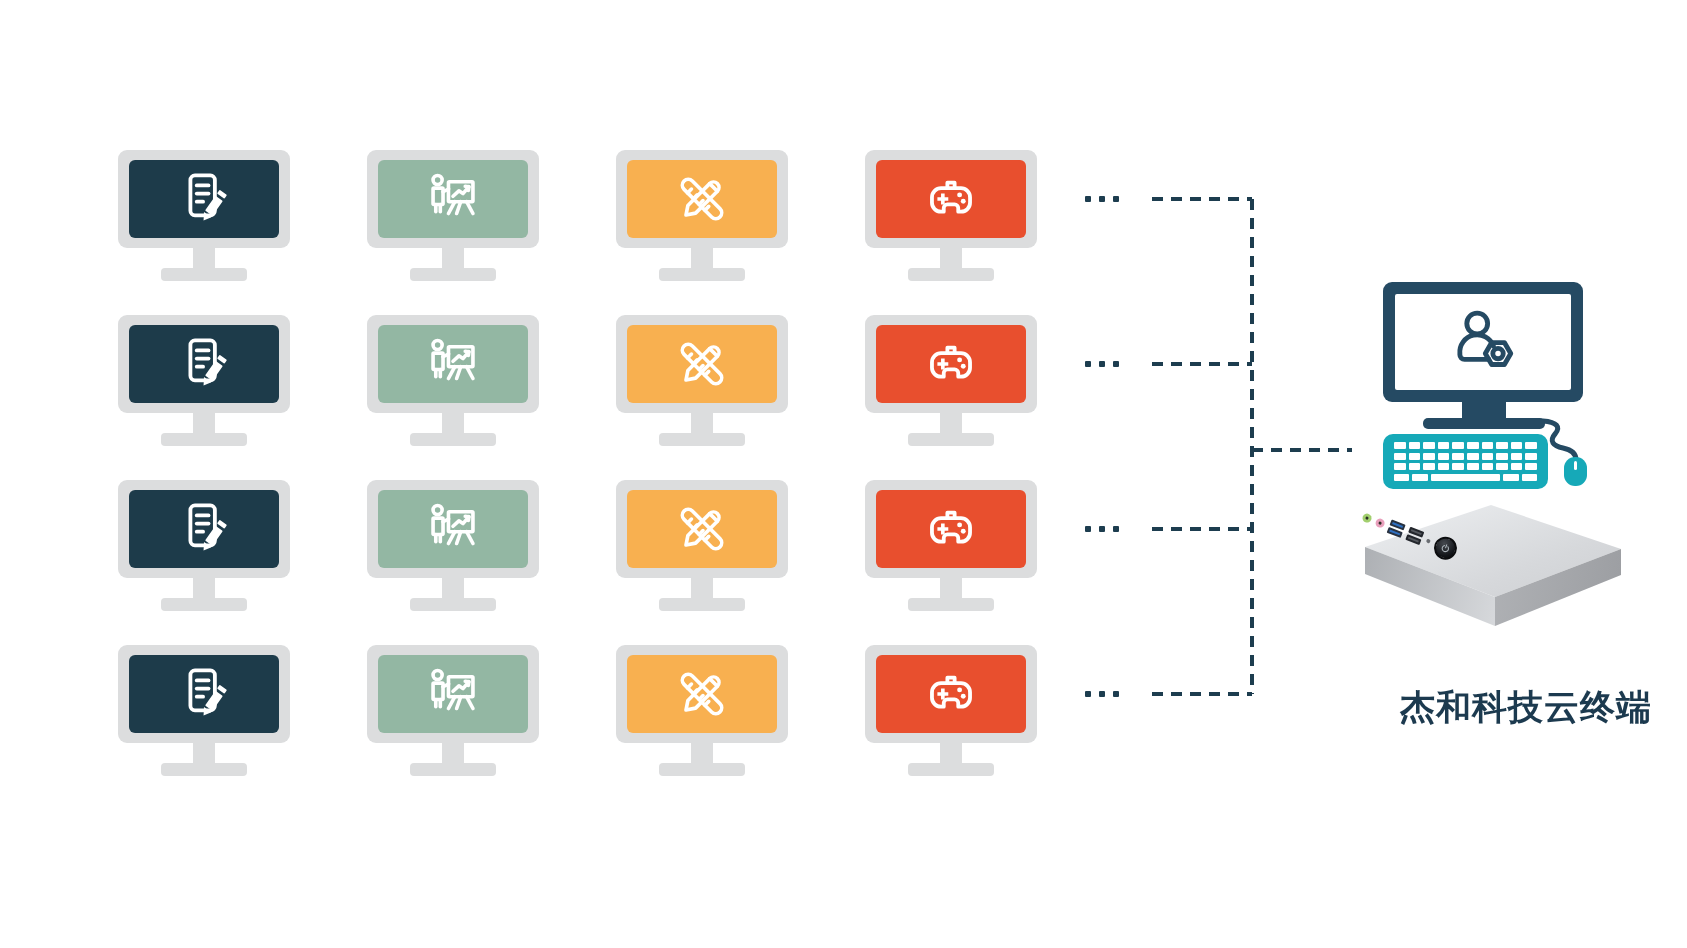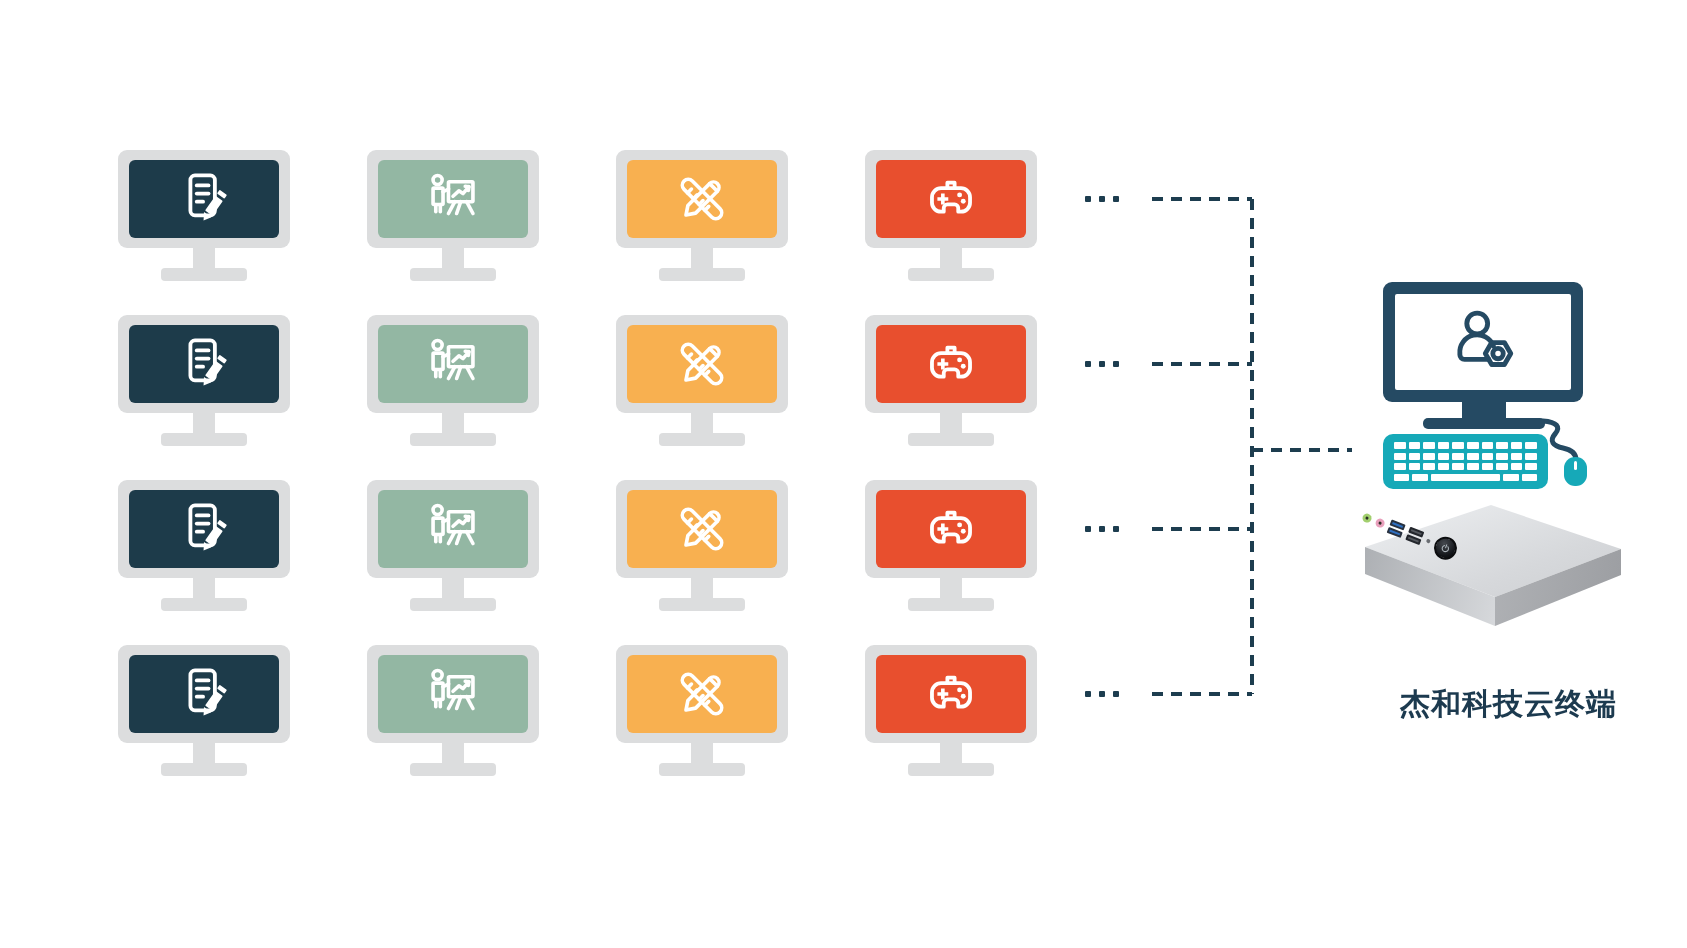--- a/index.html
+++ b/index.html
@@ -70,21 +70,21 @@
   .usb.blue:after{content:"";position:absolute;left:2px;top:2px;width:11px;height:2px;background:#2f6fc0;}
   .usb.black{background:#23262c;}
   .usb.black:after{content:"";position:absolute;left:2px;top:2px;width:11px;height:2px;background:#55595f;}
   .pinhole{width:4px;height:4px;border-radius:50%;background:#6a6d72;}
   .power{width:19px;height:19px;border-radius:50%;
          background:radial-gradient(circle at 35% 30%,#45494f,#101216 70%);
          border:2px solid #0b0c0e;display:flex;align-items:center;justify-content:center;}
   .power svg{width:9px;height:9px;}
 
   .pc-label{position:absolute;left:1400px;top:684px;width:220px;
-            font-size:30px;font-weight:bold;color:#1c3a4f;letter-spacing:1px;white-space:nowrap;}
+            font-size:35px;font-weight:bold;color:#1c3a4f;letter-spacing:1px;white-space:nowrap;}
 </style>
 </head>
 <body>
 
 <svg width="0" height="0" style="position:absolute" aria-hidden="true">
   <defs>
     <symbol id="sym-document-edit-icon" viewBox="0 0 64 64">
       <g stroke="#fff" stroke-width="4.2" fill="none" stroke-linecap="round" stroke-linejoin="round">
         <rect x="17" y="6" width="27" height="44" rx="5"></rect>
         <path d="M24 17 H37"></path>

